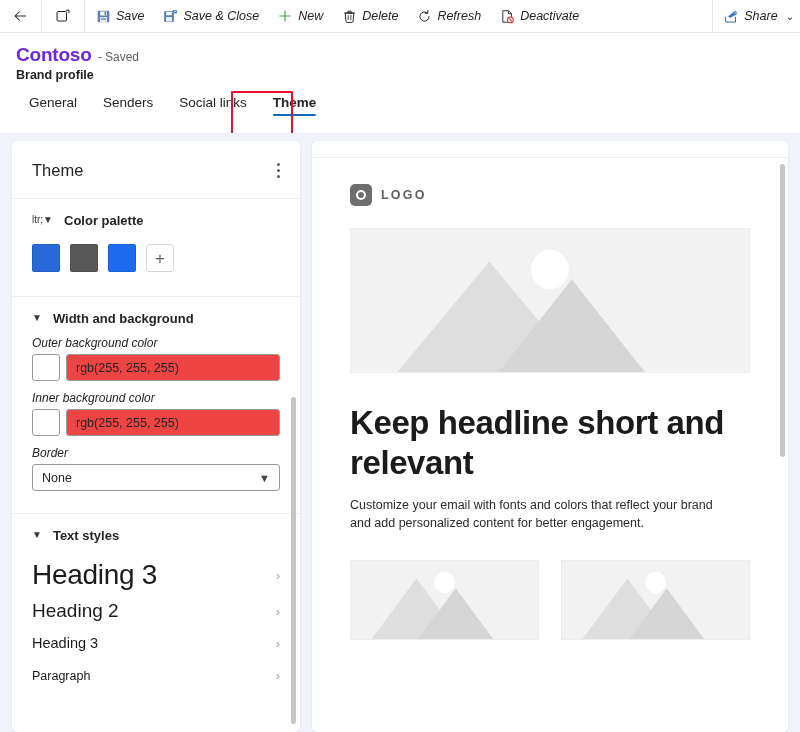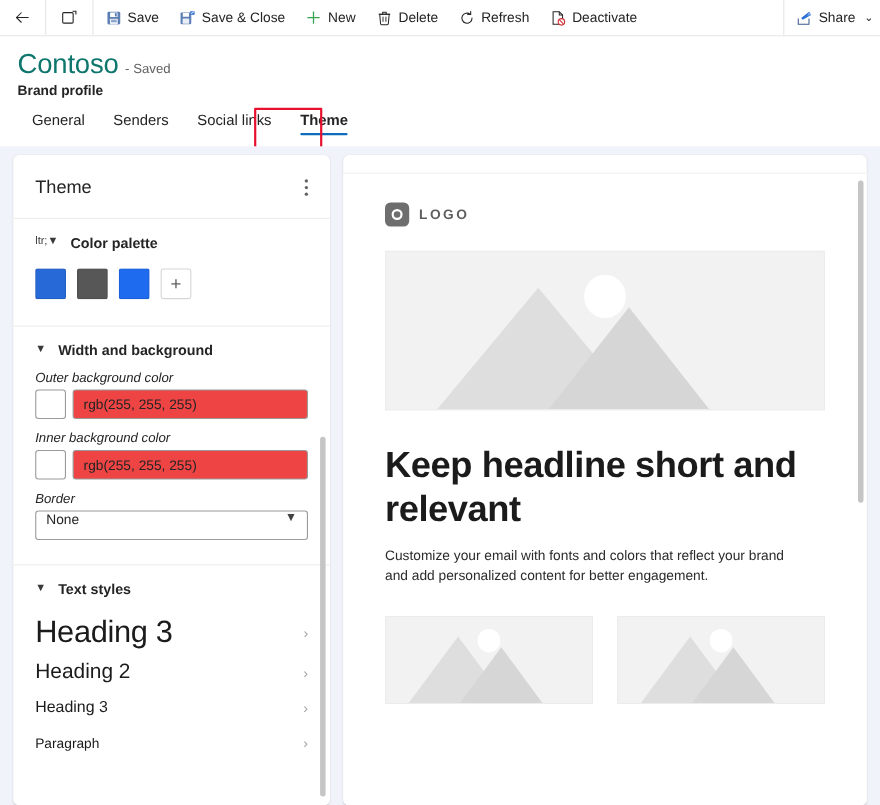--- a/index.html
+++ b/index.html
@@ -14,41 +14,42 @@
   
   .cmdbar {
     height: 33px;
     display: flex;
     align-items: flex-start;
     border-bottom: 1px solid #e8e8e8;
     background: #ffffff;
     font-size: 12.5px;
     color: #242424;
     position: relative;
+    font-style: italic;
   }
   .cmd-btn {
     display: flex;
     align-items: center;
     gap: 5px;
     height: 32px;
     padding: 0 9px;
     cursor: pointer;
     white-space: nowrap;
   }
   .cmd-sep {
     width: 1px; height: 32px; background: #e5e5e5; margin: 0 1px;
   }
   .cmd-ico { display: inline-flex; align-items: center; justify-content: center; width: 16px; height: 16px; }
   .cmd-spacer { flex: 1 1 auto; }
   .share-grp { display: flex; align-items: center; }
 
   
   .pagehead { padding: 11px 0 0 16px; }
   .title-row { display: flex; align-items: baseline; gap: 6px; }
-  .rec-title { font-size: 25px; font-weight: 400; color: #0f766e; letter-spacing: -0.2px; }
+  .rec-title { font-size: 19px; font-weight: 700; color: #6d28d9; letter-spacing: -0.2px; }
   .rec-saved { font-size: 12px; color: #616161; }
   .rec-sub { font-size: 12.5px; color: #242424; margin-top: 2px; font-weight: 600; }
 
   
   .tabs { display: flex; align-items: flex-end; gap: 0; margin-top: 11px; position: relative; }
   .tab {
     position: relative;
     padding: 2px 13px 9px 13px;
     font-size: 13.5px;
     color: #242424;
@@ -137,21 +138,21 @@
     background: #ef4444; padding: 0 9px;
     font-size: 12.5px; color: #242424;
     font-family: "Liberation Sans", sans-serif;
     display: flex; align-items: center;
   }
   .sel {
     width: 100%; height: 27px;
     border: 1px solid #9a9a9a; border-radius: 3px;
     background: #fff; padding: 0 9px;
     font-size: 12.5px; color: #242424;
-    display: flex; align-items: flex-start; justify-content: space-between;
+    display: flex; align-items: center; justify-content: space-between;
     cursor: pointer;
   }
   .sel .chev { color: #424242; font-size: 11px; }
 
   
   .tstyle {
     display: flex; align-items: center; justify-content: space-between;
     padding: 3px 0; cursor: pointer; color: #1b1b1b;
   }
   .tstyle .arw { color: #a6a6a6; font-size: 13px; }

